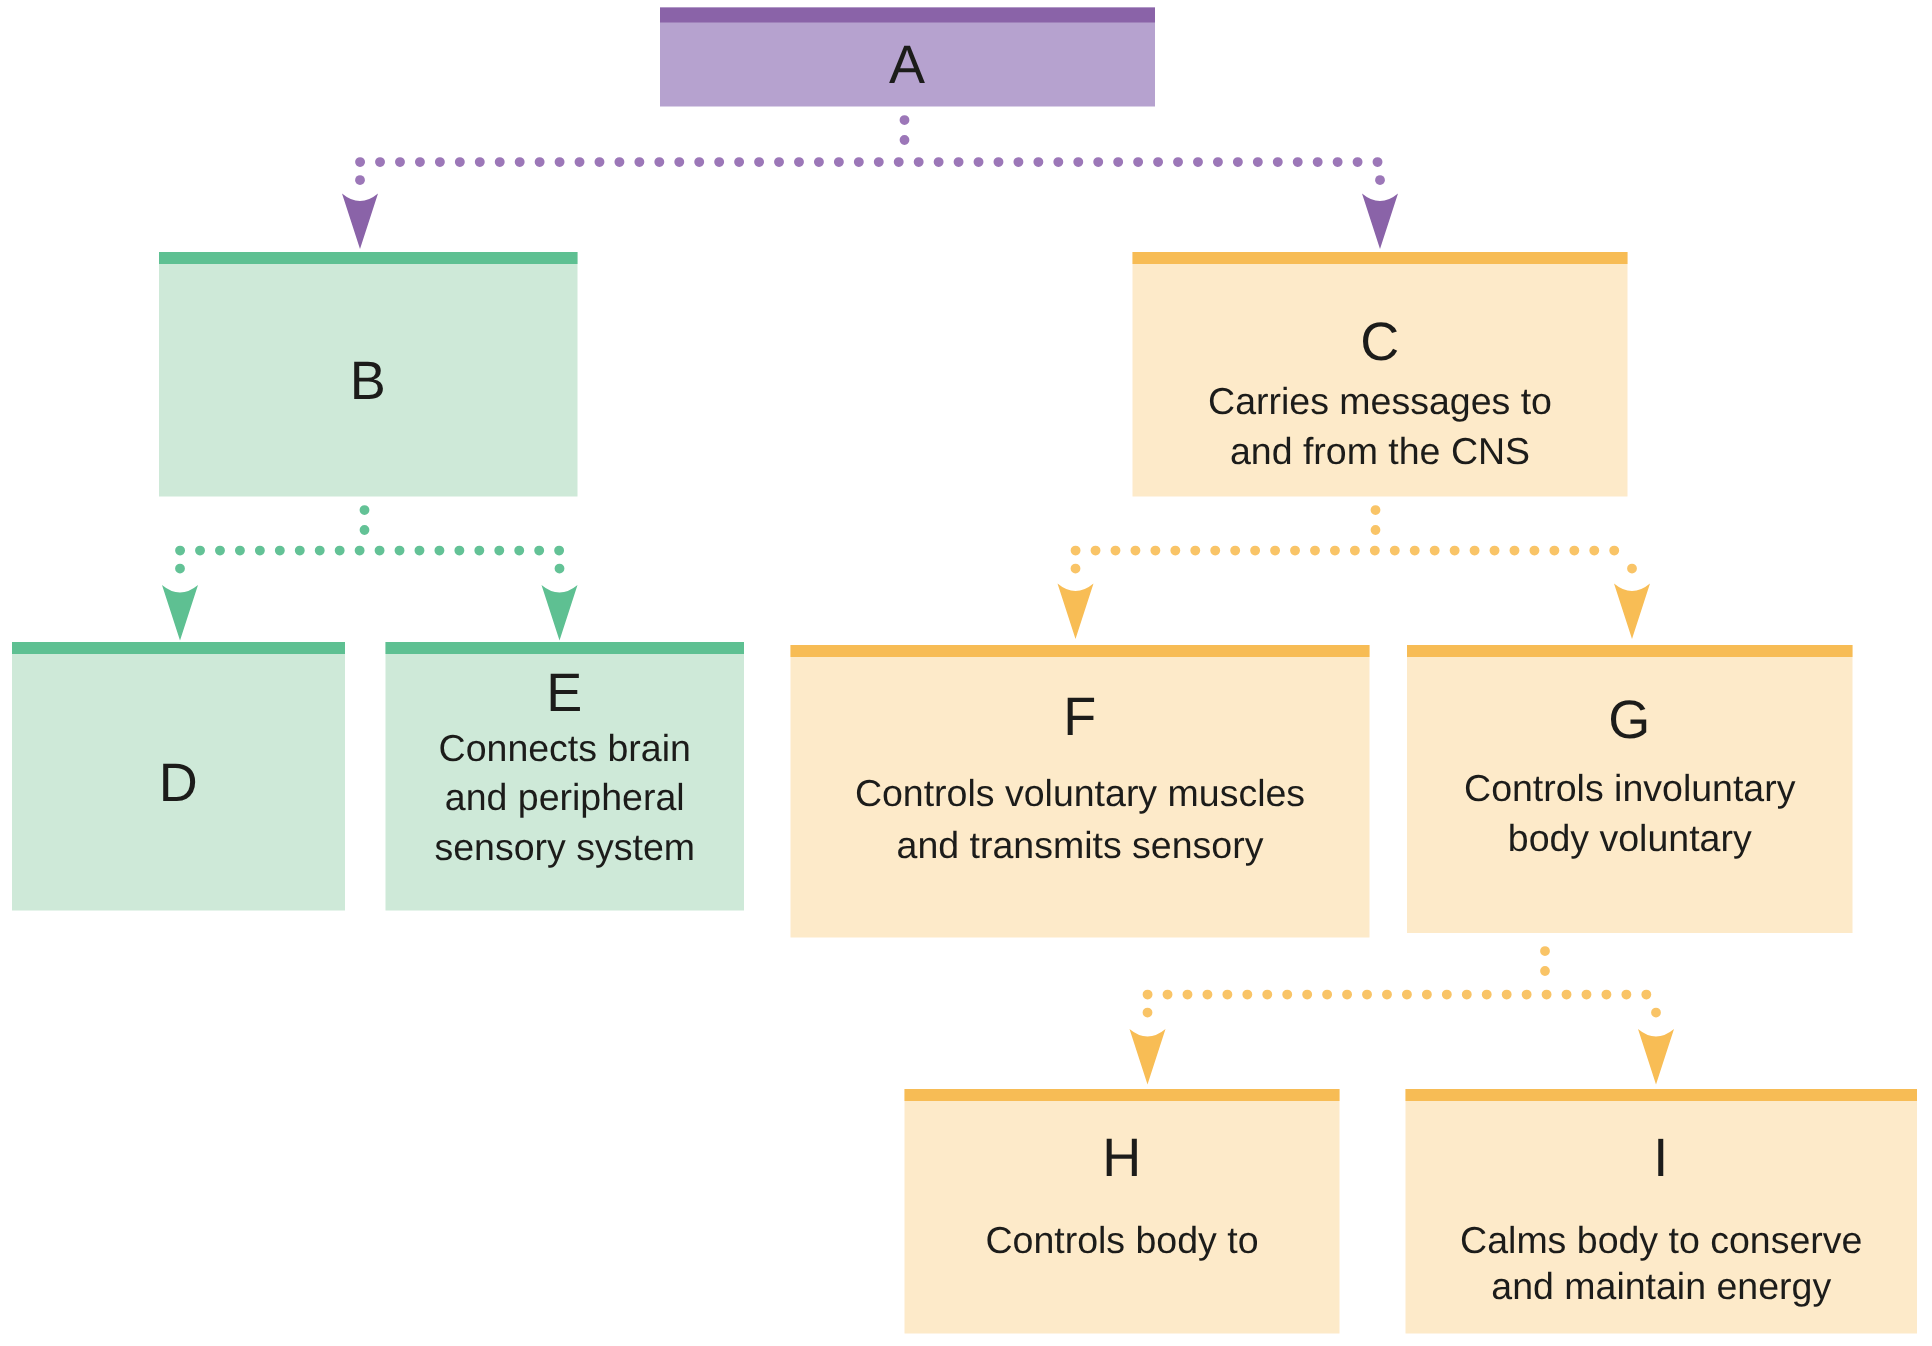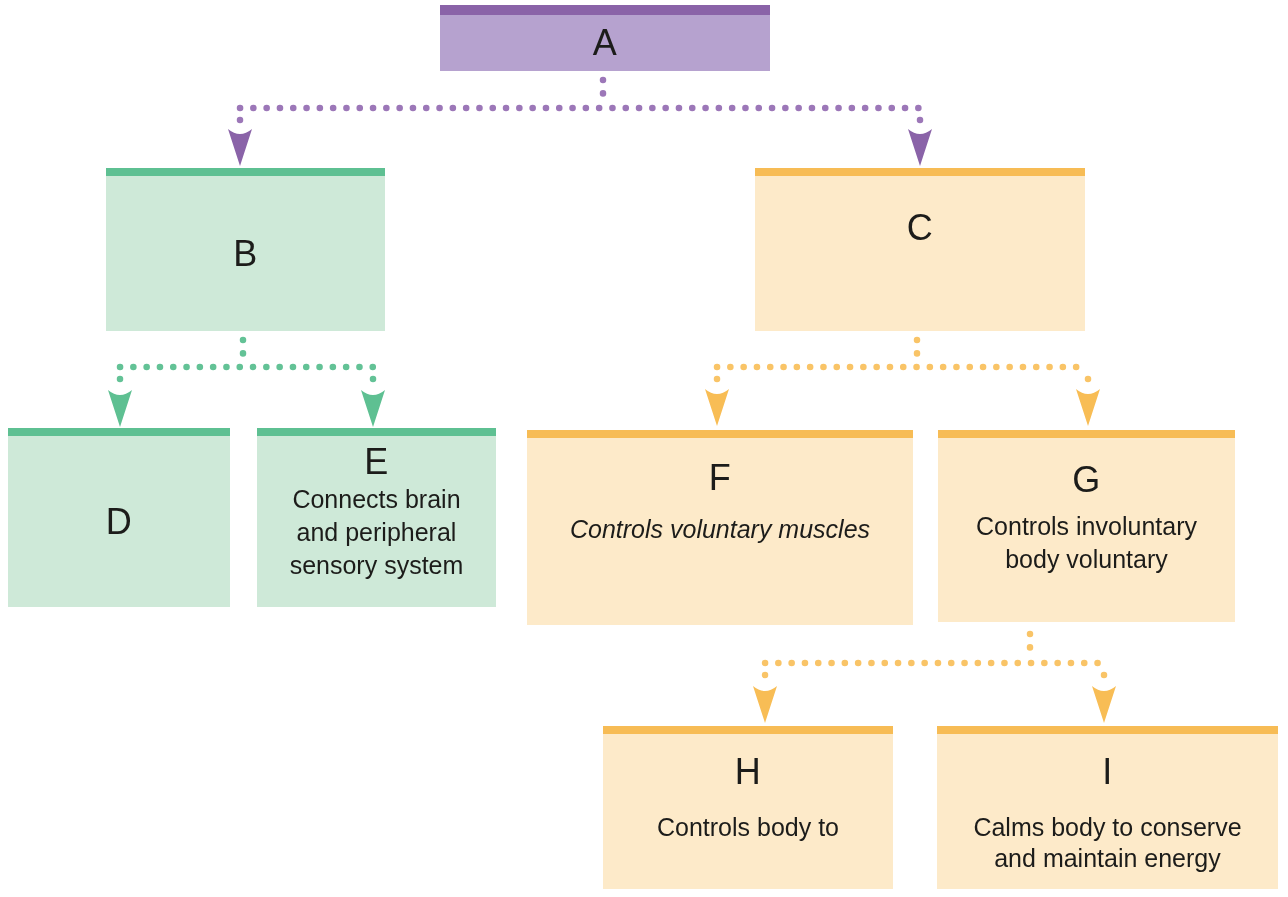--- a/index.html
+++ b/index.html
@@ -40,21 +40,21 @@
     letter-spacing: 0.5px;
   }
   .desc {
     font-size: 25px;
     line-height: 33px;
   }
   .desc .line { white-space: nowrap; }
   
   .pt-c { padding-top: 32px; }  .pt-c .desc { margin-top: 4px; }
   .pt-e { padding-top: 6px; }   .pt-e .desc { margin-top: 1px; }
-  .pt-f { padding-top: 20px; }  .pt-f .desc { margin-top: 14px; line-height: 35px; font-style: italic; }
+  .pt-f { padding-top: 20px; }  .pt-f .desc { margin-top: 14px; line-height: 35px; }
   .pt-g { padding-top: 22px; }  .pt-g .desc { margin-top: 10px; }
   .pt-h { padding-top: 18px; }  .pt-h .desc { margin-top: 20px; line-height: 31px; }
   .pt-i { padding-top: 18px; }  .pt-i .desc { margin-top: 20px; line-height: 31px; }
 </style>
 </head>
 <body>
 
 <div id="stage">
 
   <svg id="connectors" width="1288" height="897" viewBox="0 0 1288 897">
@@ -99,39 +99,44 @@
   <div class="node purple center" style="left:440px; top:5px; width:330px; height:66px;">
     <div class="label">A</div>
   </div>
 
   <div class="node green center" style="left:106px; top:168px; width:279px; height:163px;">
     <div class="label">B</div>
   </div>
 
   <div class="node orange pt-c" style="left:755px; top:168px; width:330px; height:163px;">
     <div class="label">C</div>
+    <div class="desc">
+      <div class="line">Carries messages to</div>
+      <div class="line">and from the CNS</div>
+    </div>
   </div>
 
   <div class="node green center" style="left:8px; top:428px; width:222px; height:179px;">
     <div class="label">D</div>
   </div>
 
   <div class="node green pt-e" style="left:257px; top:428px; width:239px; height:179px;">
     <div class="label">E</div>
     <div class="desc">
       <div class="line">Connects brain</div>
       <div class="line">and peripheral</div>
       <div class="line">sensory system</div>
     </div>
   </div>
 
   <div class="node orange pt-f" style="left:527px; top:430px; width:386px; height:195px;">
     <div class="label">F</div>
     <div class="desc">
       <div class="line">Controls voluntary muscles</div>
+      <div class="line">and transmits sensory</div>
     </div>
   </div>
 
   <div class="node orange pt-g" style="left:938px; top:430px; width:297px; height:192px;">
     <div class="label">G</div>
     <div class="desc">
       <div class="line">Controls involuntary</div>
       <div class="line">body voluntary</div>
     </div>
   </div>

